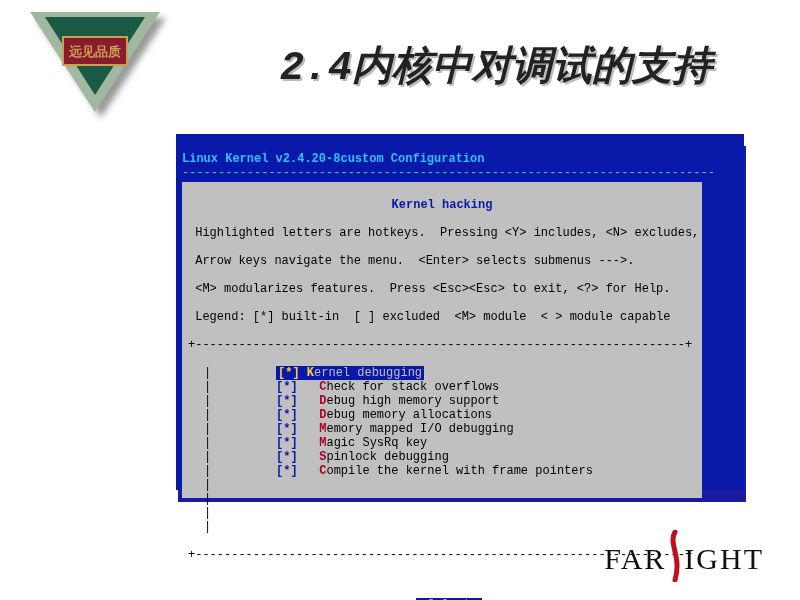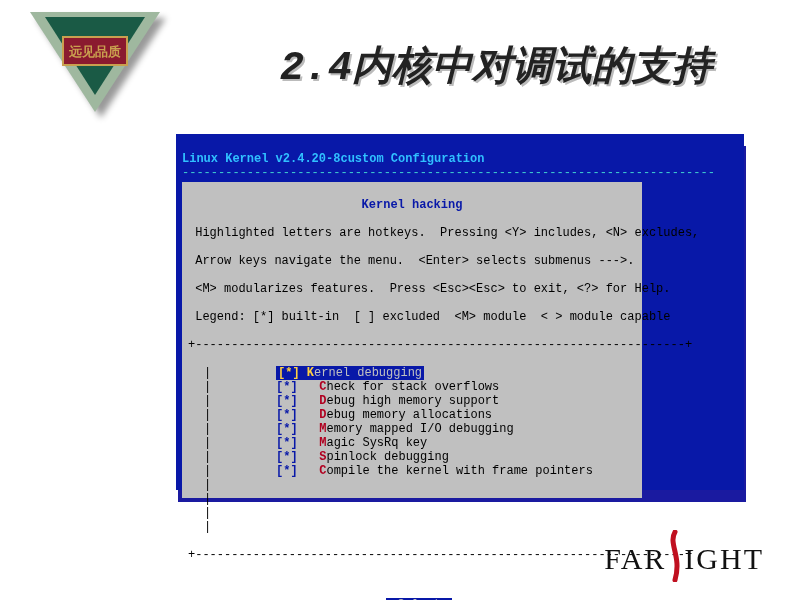--- a/index.html
+++ b/index.html
@@ -71,21 +71,21 @@
     padding: 4px 6px;
     color: #d8d0c0;
   }
   .term .title-line { color: #30c0ff; font-weight: bold; }
   .term .cyan-line { color: #40d0d0; }
   .inner-box {
     margin-top: 2px;
     background: #c0c0c0;
     color: #000;
     padding: 2px 6px 6px 6px;
-    width: 460px;
+    width: 520px;
     height: 316px;
     position: relative;
   }
   .section-title { color: #0818a8; font-weight: bold; text-align: center; }
   .help-text { color: #000; }
   .hline { color: #000; letter-spacing: 0; }
   .menu-block { margin-left: 16px; }
   .menu-row .brk { color: #0818a8; font-weight: bold; }
   .menu-row .hot { color: #b00020; font-weight: bold; }
   .menu-sel {

